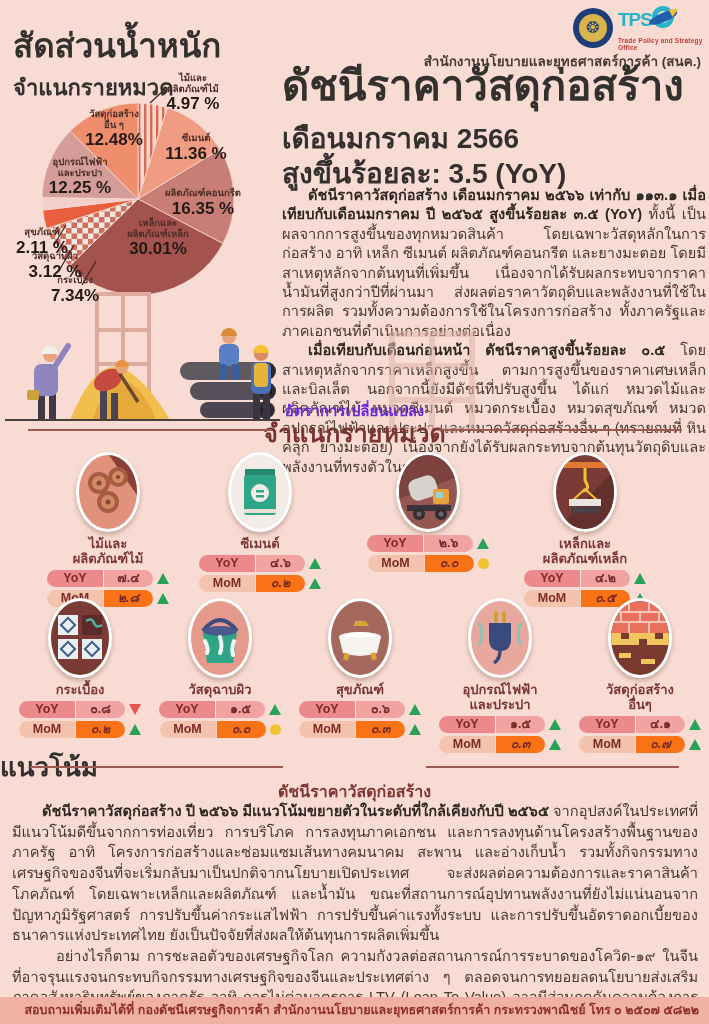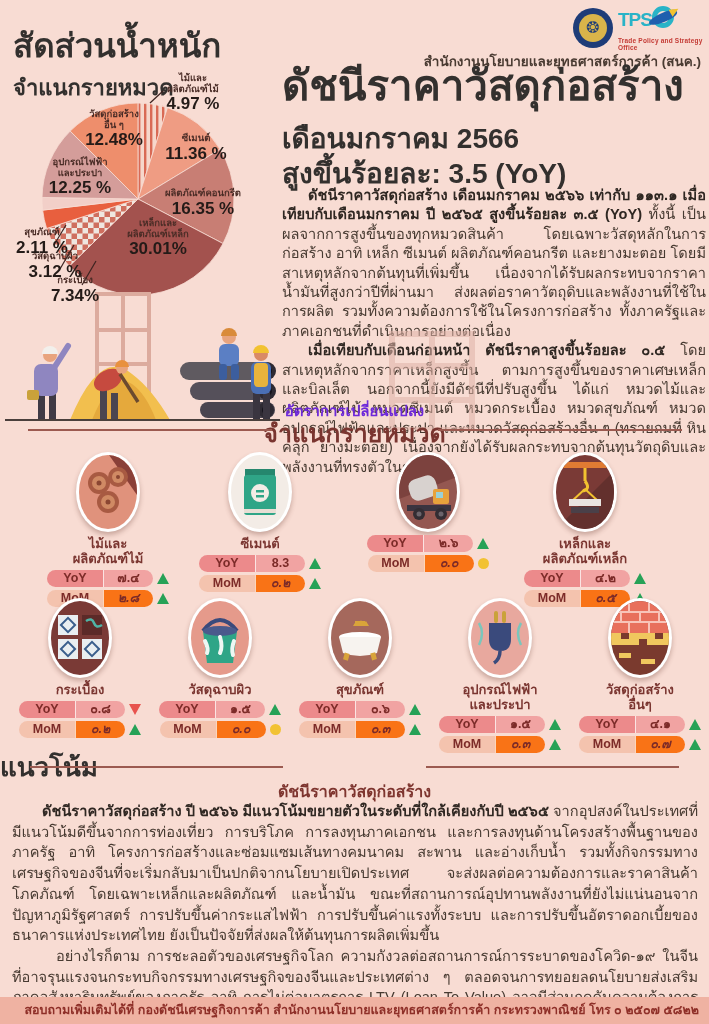--- a/index.html
+++ b/index.html
@@ -290,21 +290,21 @@
       <rect x="13" y="54" width="32" height="4" fill="#e8ded4"></rect>
     </svg>
   </div>
   <div class="cname">
       <div>ซีเมนต์</div>
       <div></div>
     </div>
   <div class="pill-row">
     <div class="pill yoy">
         <div class="lbl">YoY</div>
-        <div class="val">8.3</div>
+        <div class="val">๔.๖</div>
       </div>
     <span class="arrow up"></span>
   </div>
   <div class="pill-row">
     <div class="pill mom">
         <div class="lbl">MoM</div>
         <div class="val">๐.๒</div>
       </div>
     <span class="arrow up"></span>
   </div>

